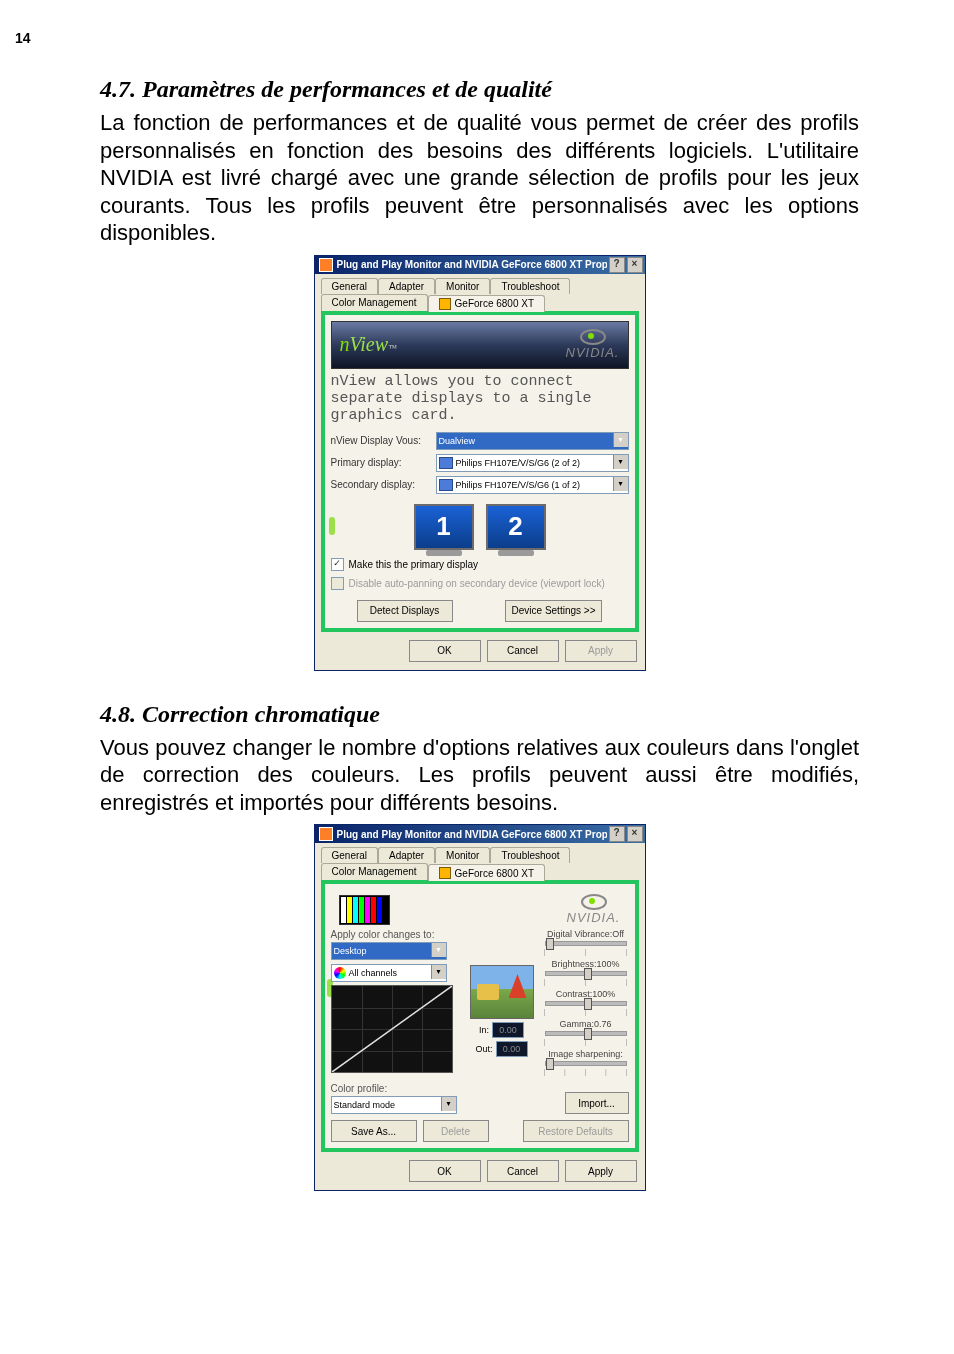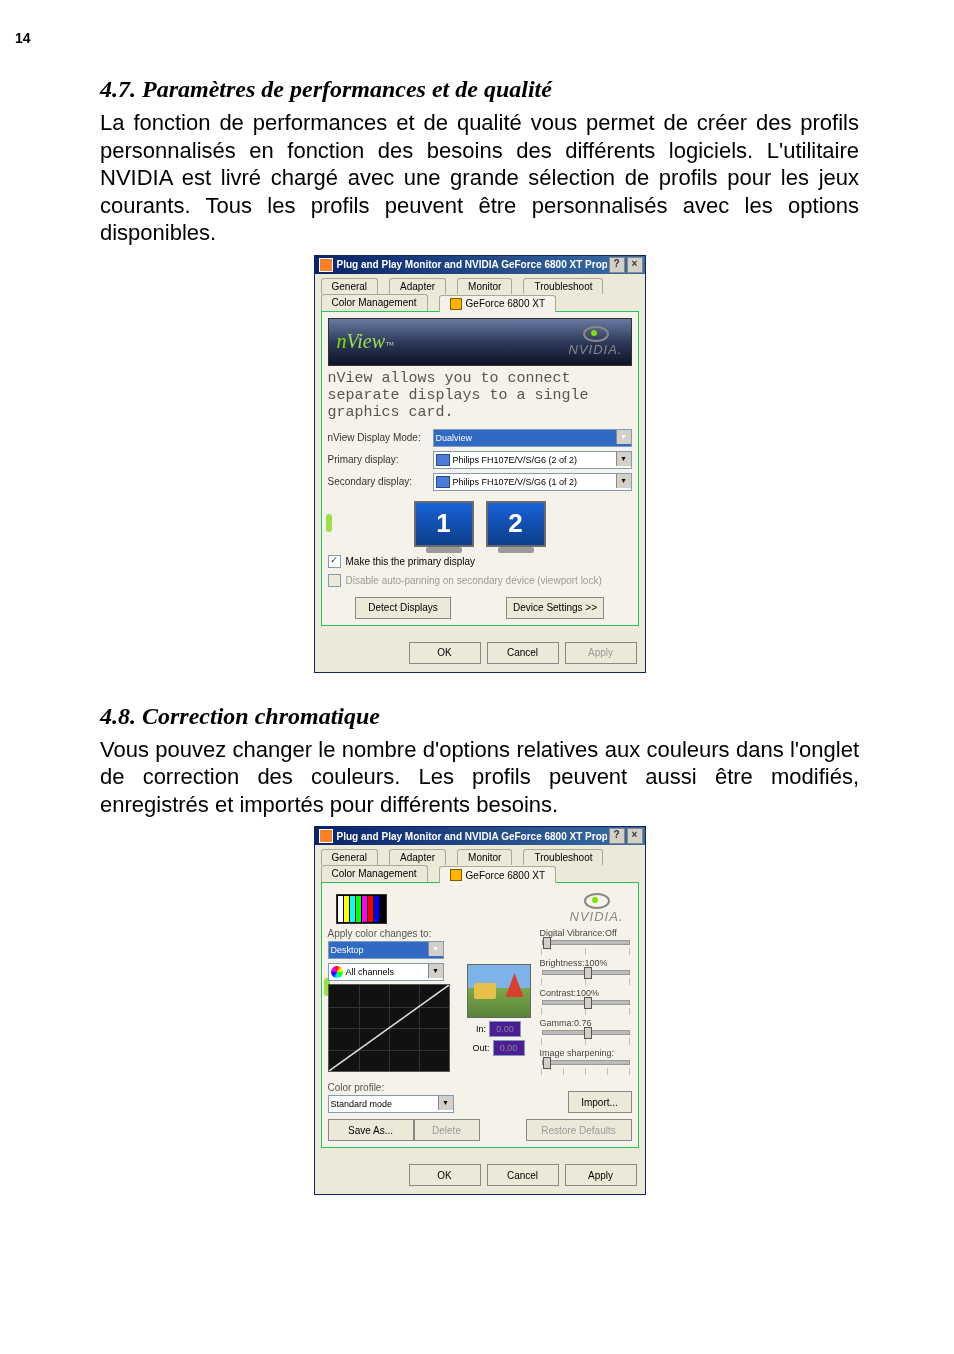--- a/index.html
+++ b/index.html
@@ -87,21 +87,21 @@
     flex-wrap: wrap;
     padding: 4px 6px 0 6px;
     background: #ece9d8;
     font-size: 10px;
   }
   .tab {
     padding: 2px 10px;
     border: 1px solid #aca899;
     border-bottom: none;
     background: #ece9d8;
-    margin-right: 11px;
+    margin-right: 0px;
     border-radius: 3px 3px 0 0;
   }
   .tab.active {
     background: #f5f3e9;
     position: relative;
     top: 1px;
   }
   .tabs-row {
     display: flex;
     width: 100%;
@@ -111,22 +111,22 @@
     align-items: center;
     gap: 4px;
   }
   .gf-icon {
     width: 10px;
     height: 10px;
     background: #ffb400;
     border: 1px solid #7a5c00;
   }
   .tab-content {
-    margin: 0 6px 10px 6px;
-    border: 1px solid #22c55e;
+    margin: 0 6px 2px 6px;
+    border: 4px solid #22c55e;
     background: #f5f3e9;
     padding: 6px;
   }
   
   .nview-banner {
     height: 46px;
     background: linear-gradient(to bottom,#6a7aa3 0%,#2d3a5a 50%,#0d1425 100%);
     display: flex;
     align-items: center;
     justify-content: space-between;
@@ -374,23 +374,23 @@
   }
   .preview-img::after {
     content:'';
     position:absolute;
     right:6px; top:8px;
     width:18px; height:24px;
     background:#d9402a;
     clip-path: polygon(0 100%,50% 0,100% 100%);
   }
   .io-row { display:flex; align-items:center; justify-content:center; gap:3px; font-size:9px; margin-top:3px;}
-  .io-box { width:30px; height:14px; border:1px solid #7f9db9; background:#4c1d95; font-size:9px; display:flex; align-items:center; justify-content:center; color:#888;}
+  .io-box { width:30px; height:14px; border:1px solid #7f9db9; background:#0f172a; font-size:9px; display:flex; align-items:center; justify-content:center; color:#888;}
   .slider-group { margin-bottom: 4px; }
-  .slider-head { display:flex; justify-content:flex-start; font-size:9px; color:#444;}
+  .slider-head { display:flex; justify-content:center; font-size:9px; color:#444;}
   .slider-track {
     height: 3px;
     background: #bbb;
     margin: 2px 2px 2px 2px;
     position: relative;
     border: 1px solid #999;
   }
   .slider-thumb {
     position: absolute;
     top: -4px;
@@ -398,21 +398,21 @@
     height: 10px;
     background: #d4d0c8;
     border: 1px solid #555;
   }
   .ticks { display:flex; justify-content:space-between; font-size:7px; color:#999; padding:0 1px;}
   .profile-row {
     display:flex; align-items:flex-end; gap:6px; margin-top:4px;
     font-size:10px;
   }
   .profile-left { flex:1; }
-  .save-row { display:flex; margin-top:6px; }
+  .save-row { display:flex; gap:6px; margin-top:6px; }
 </style>
 </head>
 <body>
 
 <div class="page">
   <div class="page-num">14</div>
 
   <div class="section-title">4.7. Paramètres de performances et de qualité</div>
   <p class="body-text">La fonction de performances et de qualité vous permet de créer des profils personnalisés en fonction des besoins des différents logiciels. L'utilitaire NVIDIA est livré chargé avec une grande sélection de profils pour les jeux courants. Tous les profils peuvent être personnalisés avec les options disponibles.</p>
 
@@ -445,21 +445,21 @@
             <span class="n">n</span><span style="color:#9be04a">View</span><span style="font-size:9px;color:#ccc;">™</span>
           </div>
           <div class="nvidia-right">
             <div class="nvidia-eye"></div>
             <div class="nvidia-text">NVIDIA.</div>
           </div>
         </div>
         <div class="subtext">nView allows you to connect separate displays to a single graphics card.</div>
 
         <div class="form-row">
-          <div class="form-label">nView Display Mode:</div>
+          <div class="form-label">nView Display Vous:</div>
           <div class="combo hl">
             <span>Dualview</span>
             <span class="arrow">▾</span>
           </div>
         </div>
         <div class="form-row">
           <div class="form-label">Primary display:</div>
           <div class="combo">
             <span class="mon-icon"></span>
             <span>Philips FH107E/V/S/G6 (2 of 2)</span>

